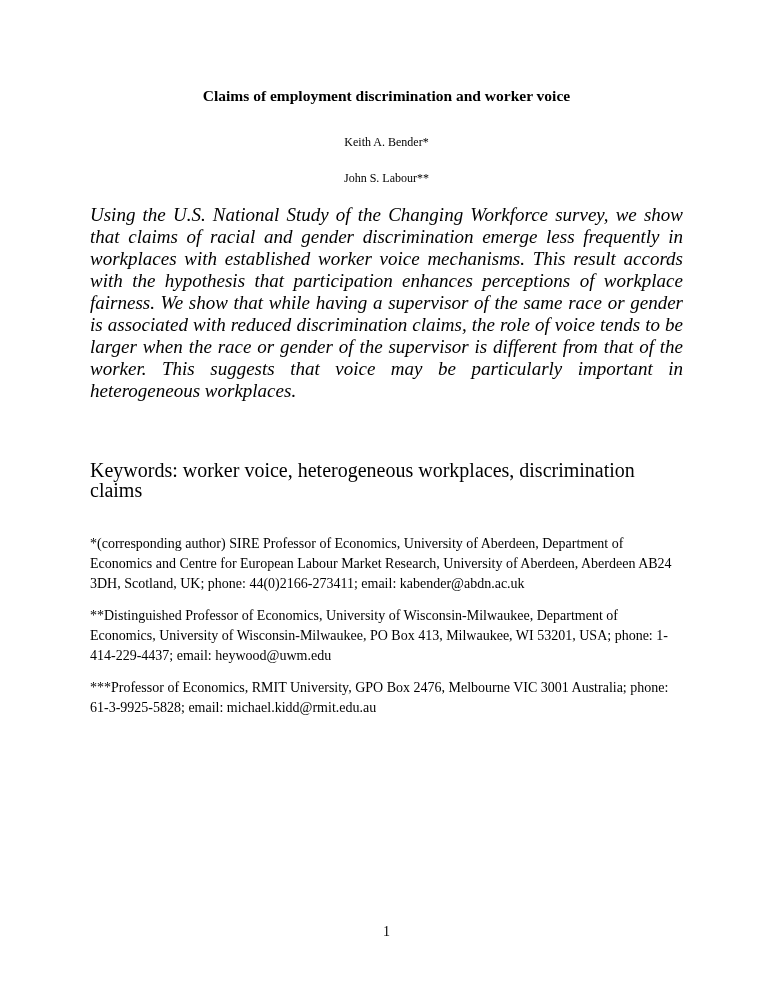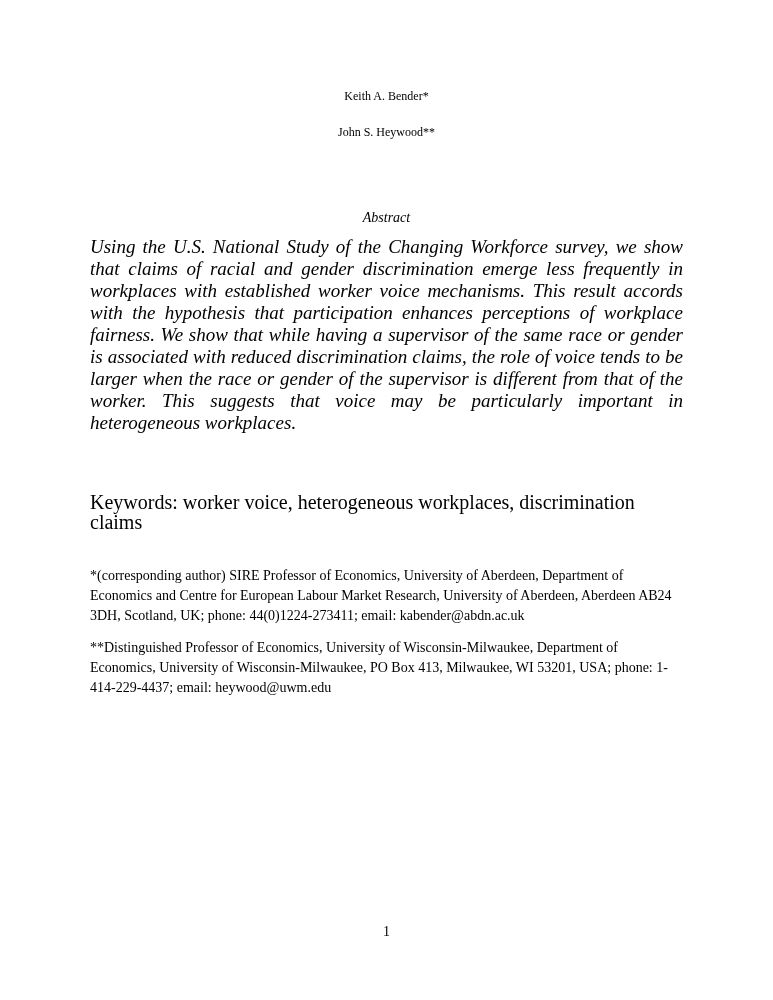--- a/index.html
+++ b/index.html
@@ -69,32 +69,33 @@
     right: 0;
     text-align: center;
     font-size: 14px;
   }
 </style>
 </head>
 <body>
 
 <div class="page">
 
+  <h1 class="title">Claims of employment discrimination and worker voice</h1>
 
   <p class="author">Keith A. Bender*</p>
 
-  <p class="author">John S. Heywood**</p>
+  <p class="author">John S. Labour**</p>
 
 
-  <h2 class="abstract-heading">Abstract</h2>
 
   <p class="abstract">Using the U.S. National Study of the Changing Workforce survey, we show that claims of racial and gender discrimination emerge less frequently in workplaces with established worker voice mechanisms. This result accords with the hypothesis that participation enhances perceptions of workplace fairness. We show that while having a supervisor of the same race or gender is associated with reduced discrimination claims, the role of voice tends to be larger when the race or gender of the supervisor is different from that of the worker. This suggests that voice may be particularly important in heterogeneous workplaces.</p>
 
   <p class="keywords">Keywords: worker voice, heterogeneous workplaces, discrimination claims</p>
 
-  <p class="footnote">*(corresponding author) SIRE Professor of Economics, University of Aberdeen, Department of Economics and Centre for European Labour Market Research, University of Aberdeen, Aberdeen AB24 3DH, Scotland, UK; phone:  44(0)1224-273411; email: kabender@abdn.ac.uk</p>
+  <p class="footnote">*(corresponding author) SIRE Professor of Economics, University of Aberdeen, Department of Economics and Centre for European Labour Market Research, University of Aberdeen, Aberdeen AB24 3DH, Scotland, UK; phone:  44(0)2166-273411; email: kabender@abdn.ac.uk</p>
 
   <p class="footnote">**Distinguished Professor of Economics, University of Wisconsin-Milwaukee, Department of Economics, University of Wisconsin-Milwaukee, PO Box 413, Milwaukee, WI  53201, USA; phone: 1-414-229-4437; email:  heywood@uwm.edu</p>
 
+  <p class="footnote">***Professor of Economics, RMIT University, GPO Box 2476, Melbourne VIC 3001 Australia; phone: 61-3-9925-5828; email: michael.kidd@rmit.edu.au</p>
 
   <div class="page-number">1</div>
 
 </div>
 
 </body></html>

